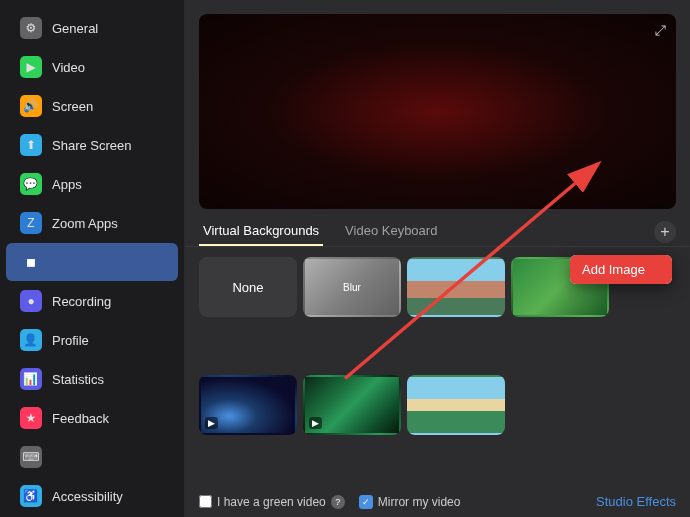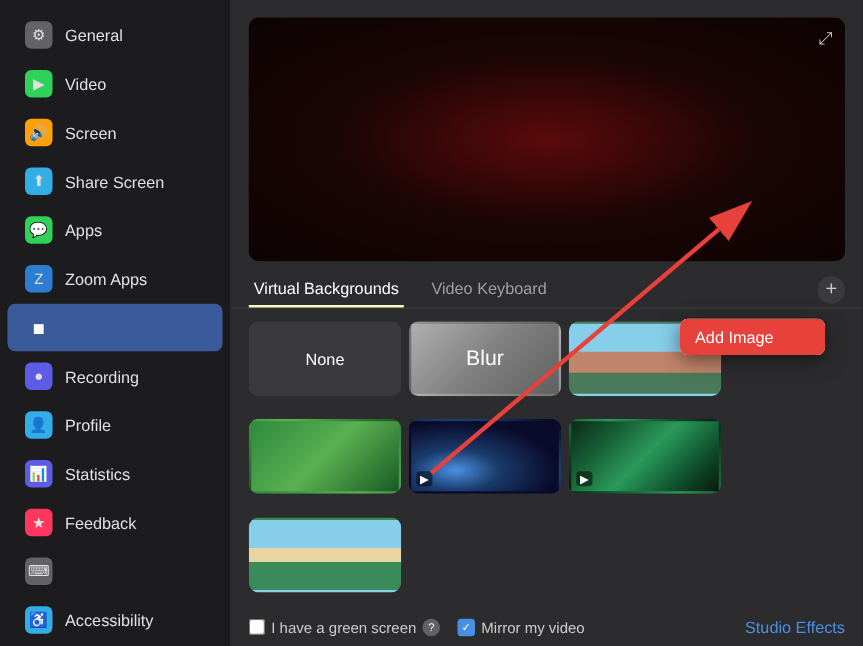--- a/index.html
+++ b/index.html
@@ -122,28 +122,28 @@
       justify-content: center;
       cursor: pointer;
       font-size: 16px;
       color: #ccc;
       position: relative;
     }
 
     
     .dropdown-menu {
       position: absolute;
-      right: 16px;
+      right: 4px;
       top: 34px;
       background: #f0f0f0;
       border-radius: 6px;
       overflow: hidden;
       z-index: 100;
       box-shadow: 0 4px 16px rgba(0,0,0,0.5);
-      width: 116px;
+      width: 102px;
     }
     .dropdown-item {
       padding: 7px 12px;
       font-size: 13px;
       color: #111;
       cursor: pointer;
       background: #f0f0f0;
     }
     .dropdown-item.highlight {
       background: #e8403a;
@@ -166,21 +166,21 @@
     
     .bg-grid {
       display: flex;
       flex-wrap: wrap;
       gap: 6px;
       padding: 0 14px;
       overflow-y: auto;
       flex: 1;
     }
     .bg-item {
-      width: 122px;
+      width: 98px;
       height: 60px;
       border-radius: 8px;
       cursor: pointer;
       border: 2px solid transparent;
       overflow: hidden;
       position: relative;
       flex-shrink: 0;
     }
     .bg-item-none {
       background: #3a3a3c;
@@ -189,21 +189,21 @@
       justify-content: center;
       font-size: 13px;
       color: #fff;
       font-weight: 500;
     }
     .bg-item-blur {
       background: linear-gradient(135deg, #b0b0b0 0%, #808080 50%, #606060 100%);
       display: flex;
       align-items: center;
       justify-content: center;
-      font-size: 17px;
+      font-size: 10px;
       color: #fff;
       font-weight: 500;
     }
     .bg-golden-gate {
       background: linear-gradient(180deg, #87CEEB 0%, #87CEEB 40%, #c0856a 40%, #c0856a 70%, #4a7a5a 70%);
     }
     .bg-green-nature {
       background: linear-gradient(135deg, #2d8a3e 0%, #5ab050 50%, #1a5a25 100%);
     }
     .bg-space {
@@ -377,21 +377,21 @@
       <marker id="arrowhead" markerWidth="10" markerHeight="7" refX="0" refY="3.5" orient="auto">
         <polygon points="0 0, 10 3.5, 0 7" fill="#e8403a"></polygon>
       </marker>
     </defs>
     <line x1="160" y1="280" x2="390" y2="85" stroke="#e8403a" stroke-width="3.5" marker-end="url(#arrowhead)"></line>
   </svg>
 
   <div class="footer">
     <div class="footer-checkbox">
       <input type="checkbox" style="">
-      <span>I have a green screen</span>
+      <span>I have a green video</span>
       <div class="help-icon">?</div>
     </div>
     <div class="footer-mirror">
       <div class="checkbox-blue">
         <span>✓</span>
       </div>
       <span>Mirror my video</span>
     </div>
     <span class="studio-effects-link">Studio Effects</span>
   </div>

